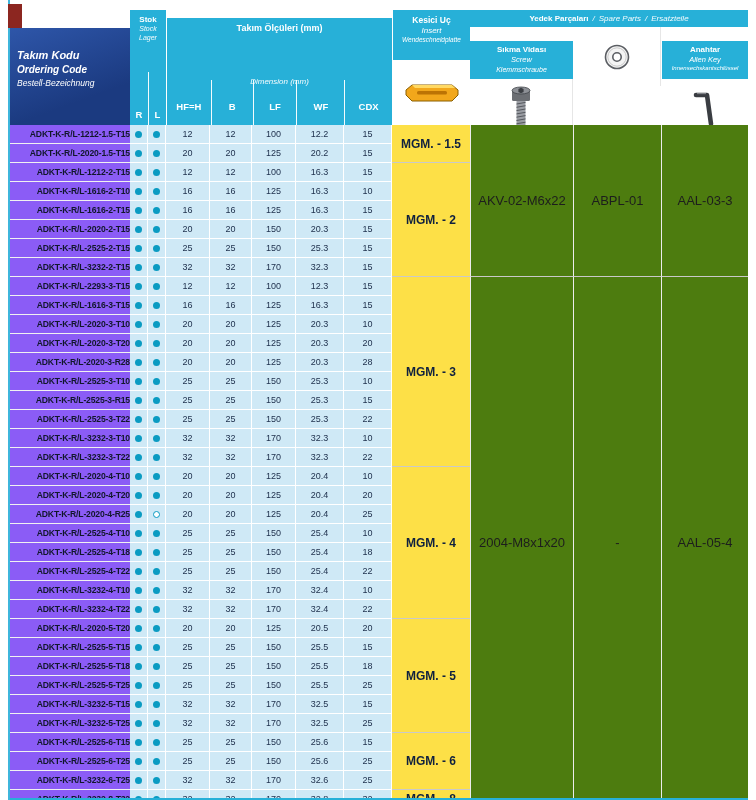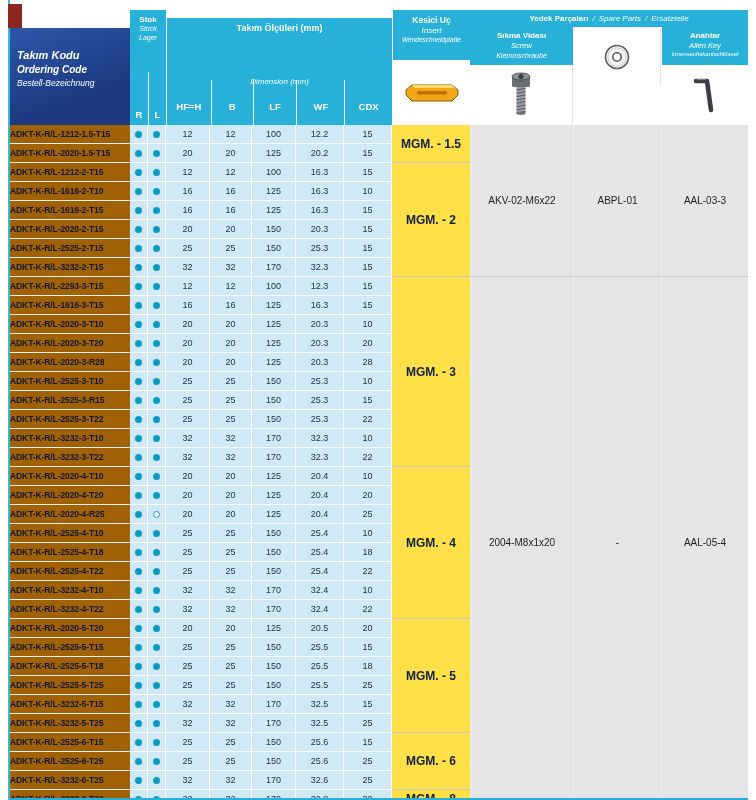--- a/index.html
+++ b/index.html
@@ -39,42 +39,42 @@
   .hdr-insert .i3{font-style:italic;font-size:6.5px;}
   .hdr-insert .pic{height:65px;display:flex;align-items:center;justify-content:center;background:#fff;}
 
   .hdr-spares{position:absolute;left:460px;top:0;width:278px;height:115px;}
   .sp-band{height:17px;display:flex;align-items:center;justify-content:center;gap:4px;font-size:8px;}
   .sp-band .b1{font-weight:bold;}
   .sp-band .b2,.sp-band .bsep{font-style:italic;opacity:.95;}
   .sp-cols{display:flex;height:98px;}
   .sp-col{box-sizing:border-box;text-align:center;}
   .sp-col + .sp-col .cap{border-left:1px solid #fff;}
-  .sp-col .cap{height:38px;box-sizing:border-box;margin-top:0;padding-top:4px;line-height:1.3;}
+  .sp-col .cap{height:38px;box-sizing:border-box;margin-top:14px;padding-top:4px;line-height:1.3;}
   .sp-col .c1{font-weight:bold;font-size:8px;}
   .sp-col .c2{font-style:italic;font-size:7.5px;}
   .sp-col .c3{font-style:italic;font-size:7px;}
   .sp-col .c3.tiny{font-size:6px;}
   .sp-col .icon{height:59px;display:flex;align-items:center;justify-content:center;background:#fff;box-sizing:border-box;}
   .sp-cols .sp-col:nth-child(-n+2) .icon{border-right:1px solid #e6e6e6;}
 
   
   .tbl{position:absolute;left:10px;top:125px;width:738px;border-collapse:separate;border-spacing:0;
        table-layout:fixed;}
   .tbl td{height:18.69px;box-sizing:border-box;padding:0;vertical-align:middle;overflow:hidden;white-space:nowrap;}
   .c-code{font-size:8.6px;font-weight:bold;color:#11172b;letter-spacing:-0.15px;padding-left:1px;
-          background:#a16207;border-bottom:1px solid #f1f1f1;text-align:left;}
+          background:#8b5cf6;border-bottom:1px solid #f1f1f1;text-align:right;}
   .c-dot,.c-dim{background:#cfe9f6;border-right:1px solid #fff;border-bottom:1px solid #fff;text-align:center;}
   .c-dim{font-size:9px;color:#20324e;}
   .dot{display:inline-block;width:7px;height:7px;border-radius:50%;background:#0a9bc2;
        vertical-align:middle;box-sizing:border-box;}
   .dot.open{background:#ffffff;border:1.5px solid #0a9bc2;}
   .c-insert{background:#fde047;text-align:center;font-size:12px;font-weight:bold;color:#10213f;
             border-bottom:1px solid #c9c9c9;}
-  .c-spare{background:#e5e5e5;text-align:center;font-size:10px;color:#1d1d1d;
+  .c-spare{background:#4d7c0f;text-align:center;font-size:13px;color:#1d1d1d;
            border-bottom:1px solid #c9c9c9;border-left:1px solid #ececec;}
   .bottom-band{position:absolute;left:10px;top:798px;width:738px;height:2px;background:#27b0d8;}
 </style>
 </head>
 <body>
 
 <div class="page">
   <div class="left-rule"></div>
   <div class="corner-tab"></div>
 

